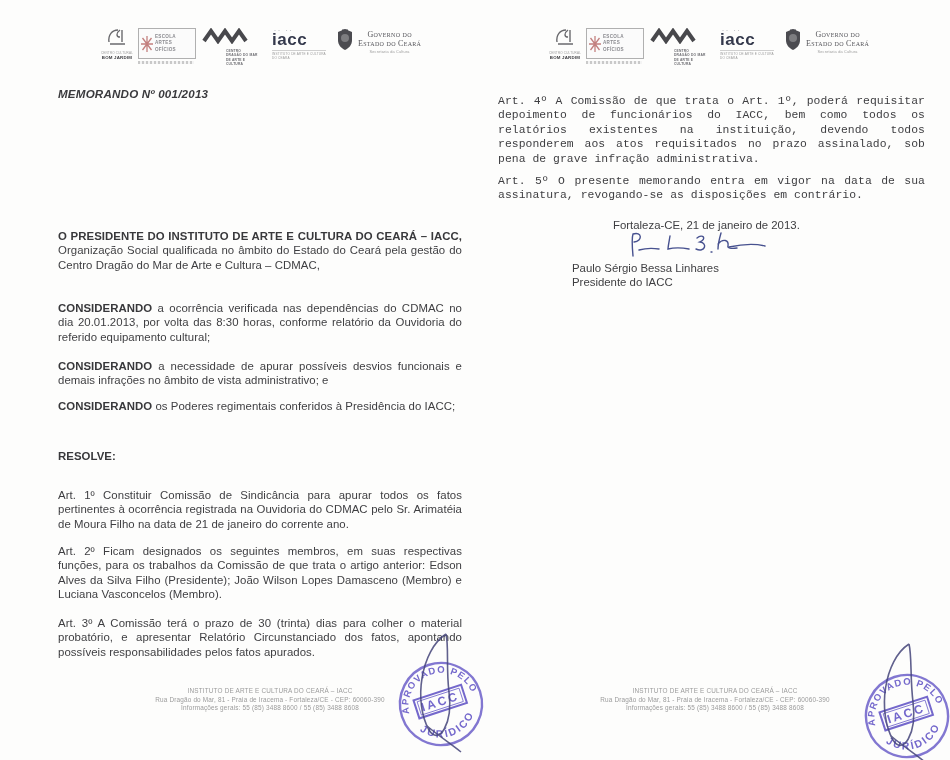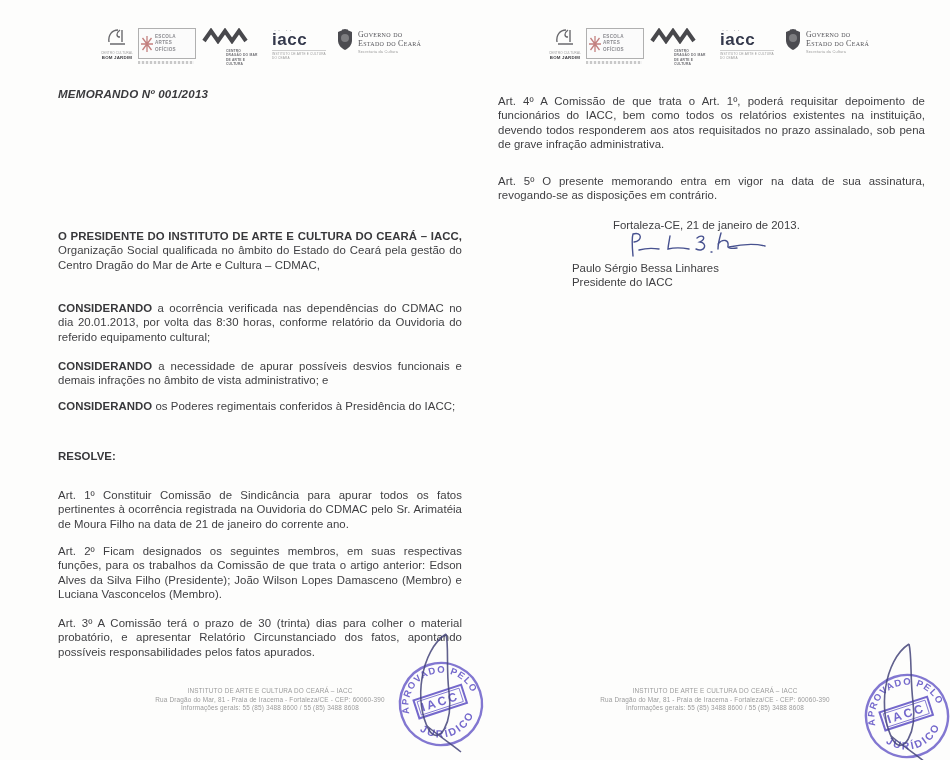--- a/index.html
+++ b/index.html
@@ -24,30 +24,30 @@
   .logo-ea{left:38px;width:58px;}
   .logo-ea .box{width:56px;height:29px;border:1px solid #b0b0b0;display:flex;align-items:center;background:#fbfbfb;}
   .logo-ea .lines{font-size:4.6px;line-height:6.5px;color:#8b8b90;letter-spacing:.3px;font-weight:bold;}
   .logo-ea .bar{width:56px;height:3px;margin-top:2px;background:repeating-linear-gradient(90deg,#c9c9c9 0 2px,#f4f4f4 2px 4px);}
   .logo-dm{left:102px;width:60px;}
   .logo-dm .cap{font-size:3.3px;line-height:4.4px;color:#6d6d72;font-weight:bold;letter-spacing:.2px;margin-left:24px;margin-top:1px;}
   .logo-iacc{left:172px;width:60px;}
   .logo-iacc .word{font-size:17px;font-weight:800;color:#34394c;letter-spacing:.5px;line-height:16px;font-family:"Liberation Sans",sans-serif;}
   .logo-iacc .dots{font-size:6px;color:#34394c;line-height:4px;letter-spacing:2px;margin-left:2px;}
   .logo-iacc .cap{font-size:3.1px;color:#9b9b9b;letter-spacing:.2px;margin-top:1.5px;border-top:.5px solid #cfcfcf;padding-top:1px;width:54px;}
-  .logo-gov{left:236px;width:120px;display:flex;align-items:flex-start;}
+  .logo-gov{left:236px;width:120px;display:flex;align-items:flex-start;text-align:center;}
   .logo-gov .txt{margin-left:4px;margin-top:3px;}
   .logo-gov .g1,.logo-gov .g2{font-family:"Liberation Serif",serif;font-variant:small-caps;font-size:8px;line-height:8.5px;color:#55555a;letter-spacing:.3px;}
   .logo-gov .g3{font-size:3.8px;color:#9a9a9a;margin-top:1.5px;letter-spacing:.2px;}
 
   
   .memo-title{position:absolute;left:58px;top:87px;margin:0;font-size:11.6px;font-weight:bold;color:#3a3a3d;letter-spacing:.2px;font-style:italic;}
   .para{position:absolute;margin:0;text-align:justify;color:#3e3e41;font-size:11.4px;line-height:14.4px;letter-spacing:.05px;}
   #page1 .para{left:58px;width:404px;}
-  #page2 .para{left:23px;width:427px;}
+  #page2 .para{left:23px;width:427px;font-family:Liberation Mono, monospace;}
   .para b{font-weight:bold;color:#38383b;margin-top:8px;}
 
   .date-line{position:absolute;left:138px;top:219px;font-size:11.4px;color:#3e3e41;}
   .sig-block{position:absolute;left:97px;top:261px;width:260px;text-align:left;font-size:11.4px;line-height:14px;color:#3e3e41;}
   .sig-svg{position:absolute;left:150px;top:230px;}
 
   
   .footer{position:absolute;top:687px;text-align:center;font-size:6.4px;line-height:8.7px;color:#9b9b9b;letter-spacing:.18px;}
   #page1 .footer{left:80px;width:380px;}
   #page2 .footer{left:50px;width:380px;}

